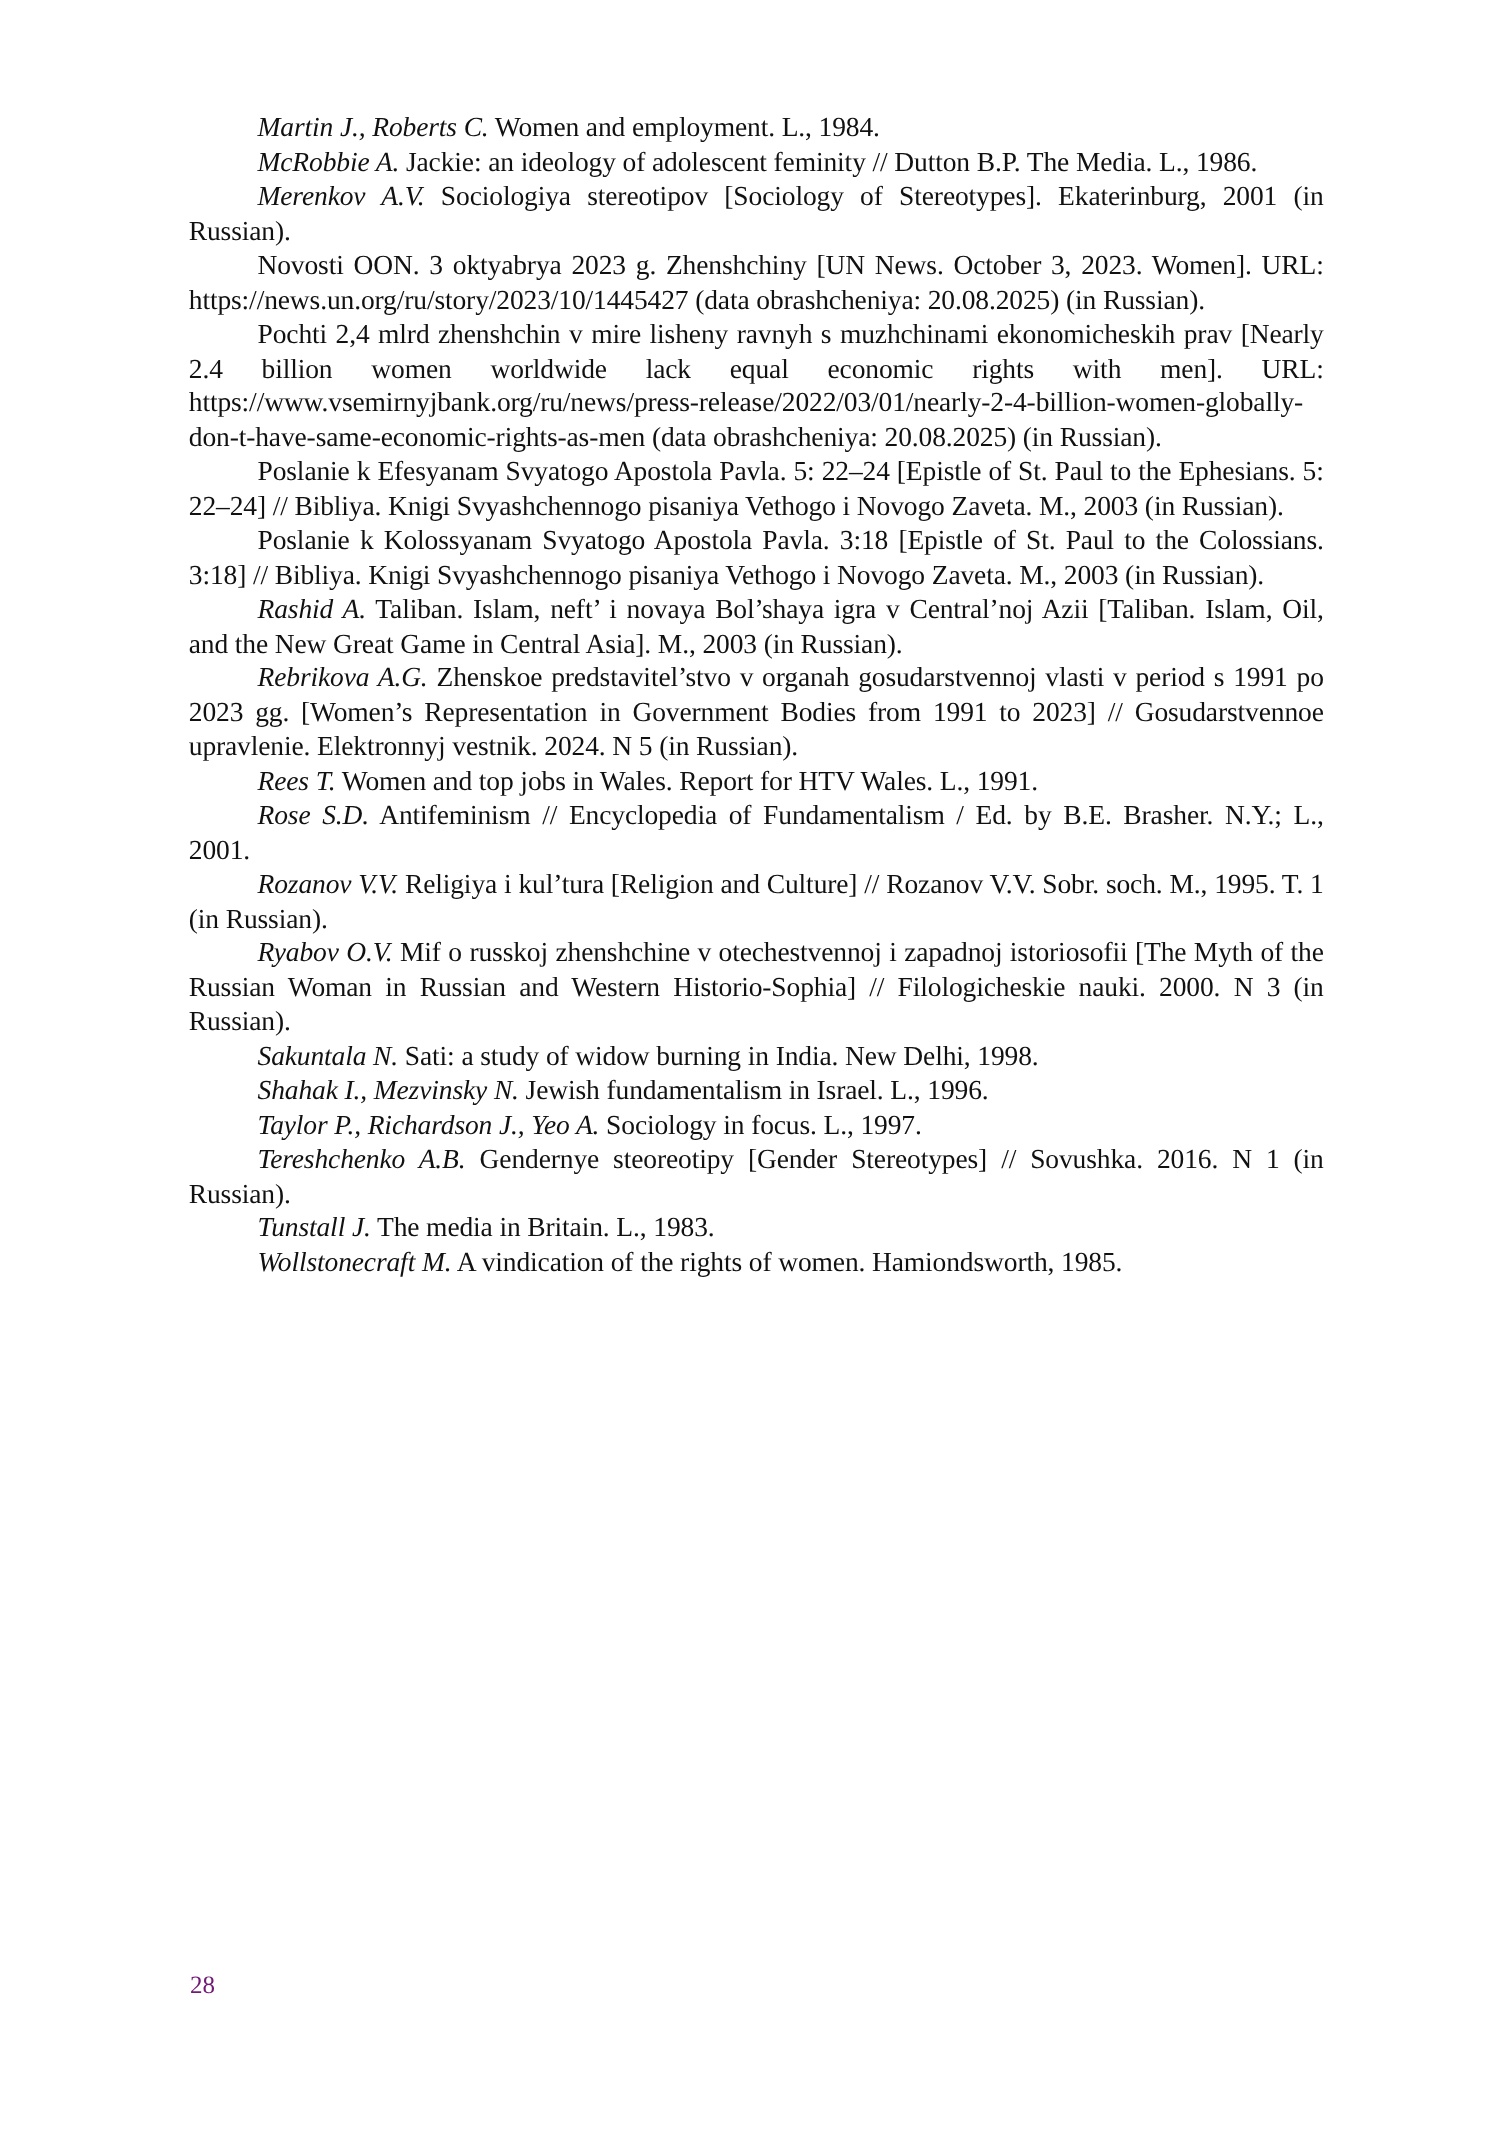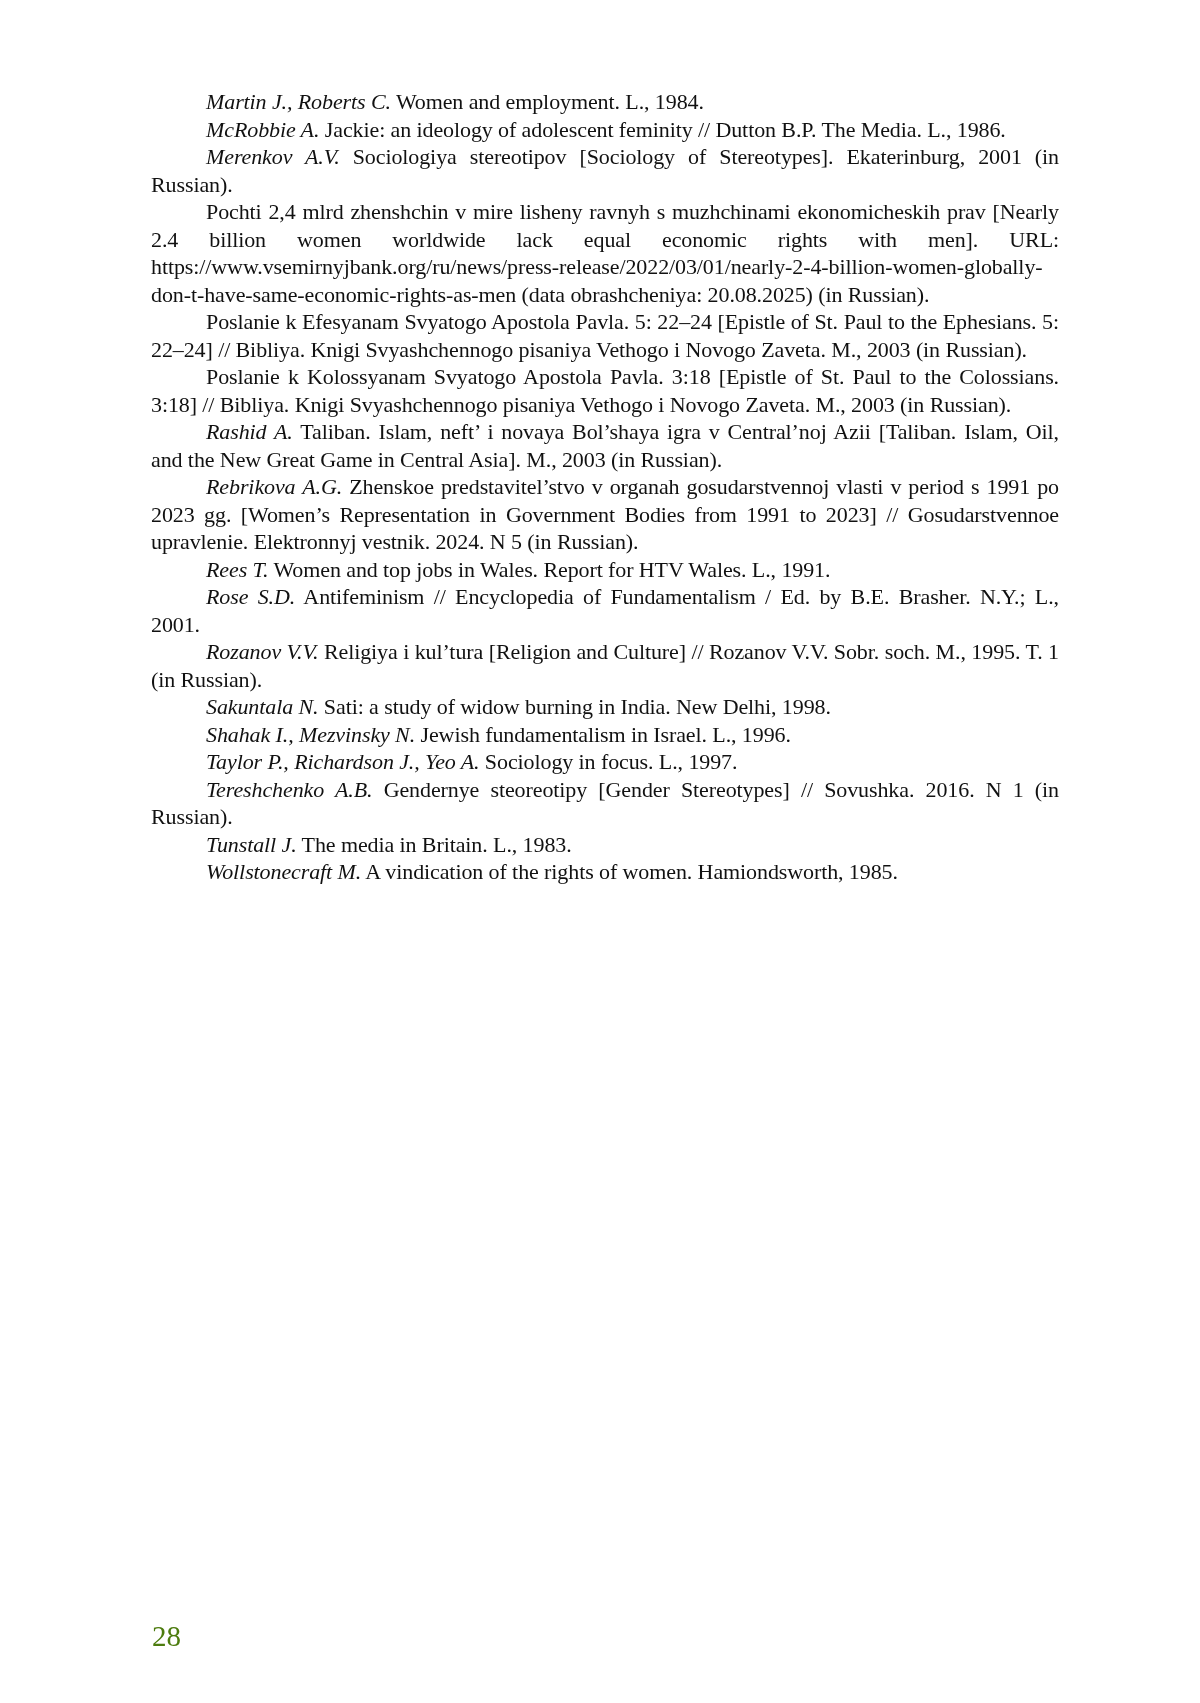--- a/index.html
+++ b/index.html
@@ -32,42 +32,43 @@
     overflow-wrap: break-word;
     letter-spacing: -0.1px;
   }
   .ref em {
     font-style: italic;
   }
   .page-number {
     position: absolute;
     left: 152px;
     top: 1574px;
-    font-size: 29px;
+    font-size: 20px;
     line-height: 28px;
-    color: #4d7c0f;
-    margin-top: 48px;
+    color: #701a75;
   }
 </style>
 </head>
 <body>
 
 <div class="page">
   <div class="content">
       <p class="ref"><em>Martin J., Roberts C.</em><span> Women and employment. L., 1984.</span></p>
       <p class="ref"><em>McRobbie A.</em><span> Jackie: an ideology of adolescent feminity // Dutton B.P. The Media. L., 1986.</span></p>
       <p class="ref"><em>Merenkov A.V.</em><span> Sociologiya stereotipov [Sociology of Stereotypes]. Ekaterinburg, 2001 (in Russian).</span></p>
+      <p class="ref"><span>Novosti OON. 3 oktyabrya 2023 g. Zhenshchiny [UN News. October 3, 2023. Women]. URL: https://news.un.org/ru/story/2023/10/1445427 (data obrashcheniya: 20.08.2025) (in Russian).</span></p>
       <p class="ref"><span>Pochti 2,4 mlrd zhenshchin v mire lisheny ravnyh s muzhchinami ekonomicheskih prav [Nearly 2.4 billion women worldwide lack equal economic rights with men]. URL: https://www.vsemirnyjbank.org/ru/news/press-release/2022/03/01/nearly-2-4-billion-women-globally-don-t-have-same-economic-rights-as-men (data obrashcheniya: 20.08.2025) (in Russian).</span></p>
       <p class="ref"><span>Poslanie k Efesyanam Svyatogo Apostola Pavla. 5: 22–24 [Epistle of St. Paul to the Ephesians. 5: 22–24] // Bibliya. Knigi Svyashchennogo pisaniya Vethogo i Novogo Zaveta. M., 2003 (in Russian).</span></p>
       <p class="ref"><span>Poslanie k Kolossyanam Svyatogo Apostola Pavla. 3:18 [Epistle of St. Paul to the Colossians. 3:18] // Bibliya. Knigi Svyashchennogo pisaniya Vethogo i Novogo Zaveta. M., 2003 (in Russian).</span></p>
       <p class="ref"><em>Rashid A.</em><span> Taliban. Islam, neft’ i novaya Bol’shaya igra v Central’noj Azii [Taliban. Islam, Oil, and the New Great Game in Central Asia]. M., 2003 (in Russian).</span></p>
       <p class="ref"><em>Rebrikova A.G.</em><span> Zhenskoe predstavitel’stvo v organah gosudarstvennoj vlasti v period s 1991 po 2023 gg. [Women’s Representation in Government Bodies from 1991 to 2023] // Gosudarstvennoe upravlenie. Elektronnyj vestnik. 2024. N 5 (in Russian).</span></p>
       <p class="ref"><em>Rees T.</em><span> Women and top jobs in Wales. Report for HTV Wales. L., 1991.</span></p>
       <p class="ref"><em>Rose S.D.</em><span> Antifeminism // Encyclopedia of Fundamentalism / Ed. by B.E. Brasher. N.Y.; L., 2001.</span></p>
       <p class="ref"><em>Rozanov V.V.</em><span> Religiya i kul’tura [Religion and Culture] // Rozanov V.V. Sobr. soch. M., 1995. T. 1 (in Russian).</span></p>
+      <p class="ref"><em>Ryabov O.V.</em><span> Mif o russkoj zhenshchine v otechestvennoj i zapadnoj istoriosofii [The Myth of the Russian Woman in Russian and Western Historio-Sophia] // Filologicheskie nauki. 2000. N 3 (in Russian).</span></p>
       <p class="ref"><em>Sakuntala N.</em><span> Sati: a study of widow burning in India. New Delhi, 1998.</span></p>
       <p class="ref"><em>Shahak I., Mezvinsky N.</em><span> Jewish fundamentalism in Israel. L., 1996.</span></p>
       <p class="ref"><em>Taylor P., Richardson J., Yeo A.</em><span> Sociology in focus. L., 1997.</span></p>
       <p class="ref"><em>Tereshchenko A.B.</em><span> Gendernye steoreotipy [Gender Stereotypes] // Sovushka. 2016. N 1 (in Russian).</span></p>
       <p class="ref"><em>Tunstall J.</em><span> The media in Britain. L., 1983.</span></p>
       <p class="ref"><em>Wollstonecraft M.</em><span> A vindication of the rights of women. Hamiondsworth, 1985.</span></p>
     </div>
   <div class="page-number">28</div>
 </div>
 

